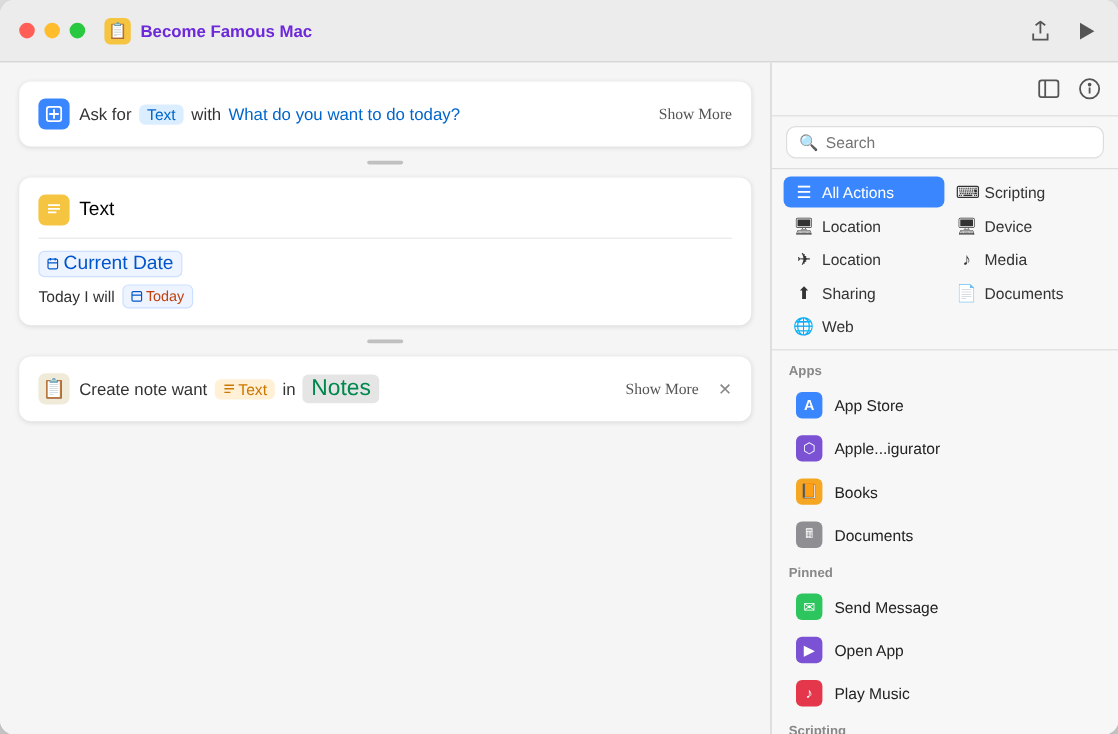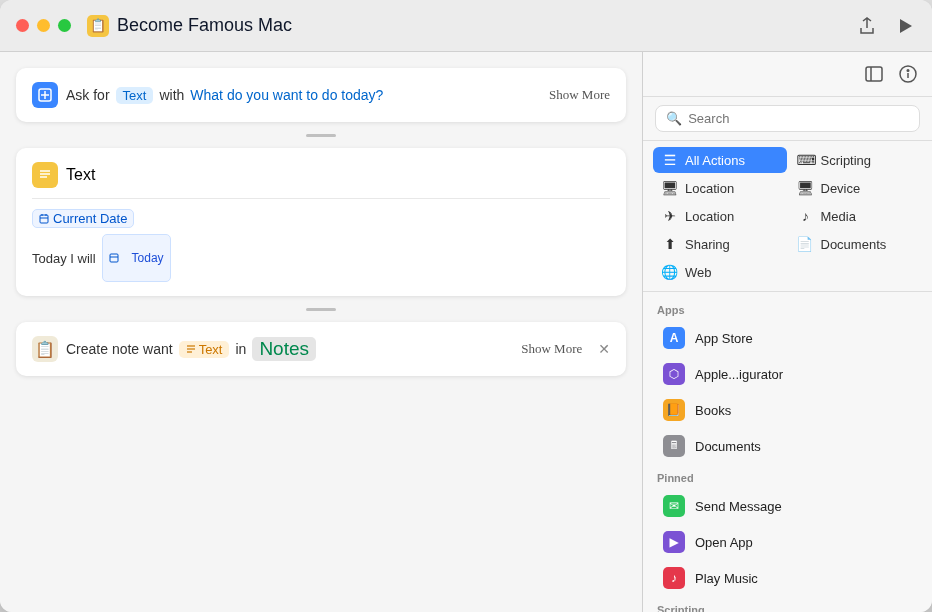--- a/index.html
+++ b/index.html
@@ -52,23 +52,23 @@
       height: 22px;
       background: #f5c542;
       border-radius: 5px;
       margin-right: 8px;
       display: flex;
       align-items: center;
       justify-content: center;
       font-size: 13px;
     }
     .title-text {
-      font-size: 18px;
-      font-weight: 400;
-      color: #0f172a;
+      font-size: 14px;
+      font-weight: 700;
+      color: #6d28d9;
       flex: 1;
     }
     .titlebar-actions {
       display: flex;
       gap: 16px;
       align-items: center;
     }
     .titlebar-btn {
       width: 22px;
       height: 22px;
@@ -182,41 +182,41 @@
       padding-top: 10px;
     }
     .current-date-tag {
       display: inline-flex;
       align-items: center;
       gap: 4px;
       background: #eef4ff;
       border: 1px solid #cce0ff;
       border-radius: 5px;
       padding: 1px 6px;
-      font-size: 13px;
+      font-size: 16px;
       color: #0055cc;
       margin-bottom: 6px;
     }
     .text-content {
       font-size: 13px;
       color: #333;
       display: flex;
       align-items: center;
       gap: 6px;
     }
     .today-token {
       display: inline-flex;
       align-items: center;
-      gap: 13px;
+      gap: 3px;
       background: #eef4ff;
       border: 1px solid #cce0ff;
       border-radius: 5px;
-      padding: 16px 6px;
+      padding: 2px 6px;
       font-size: 12px;
-      color: #1d4ed8;
+      color: #c2410c;
     }
     
     .card-divider {
       height: 6px;
       display: flex;
       align-items: center;
       justify-content: center;
     }
     .card-divider-line {
       width: 30px;

